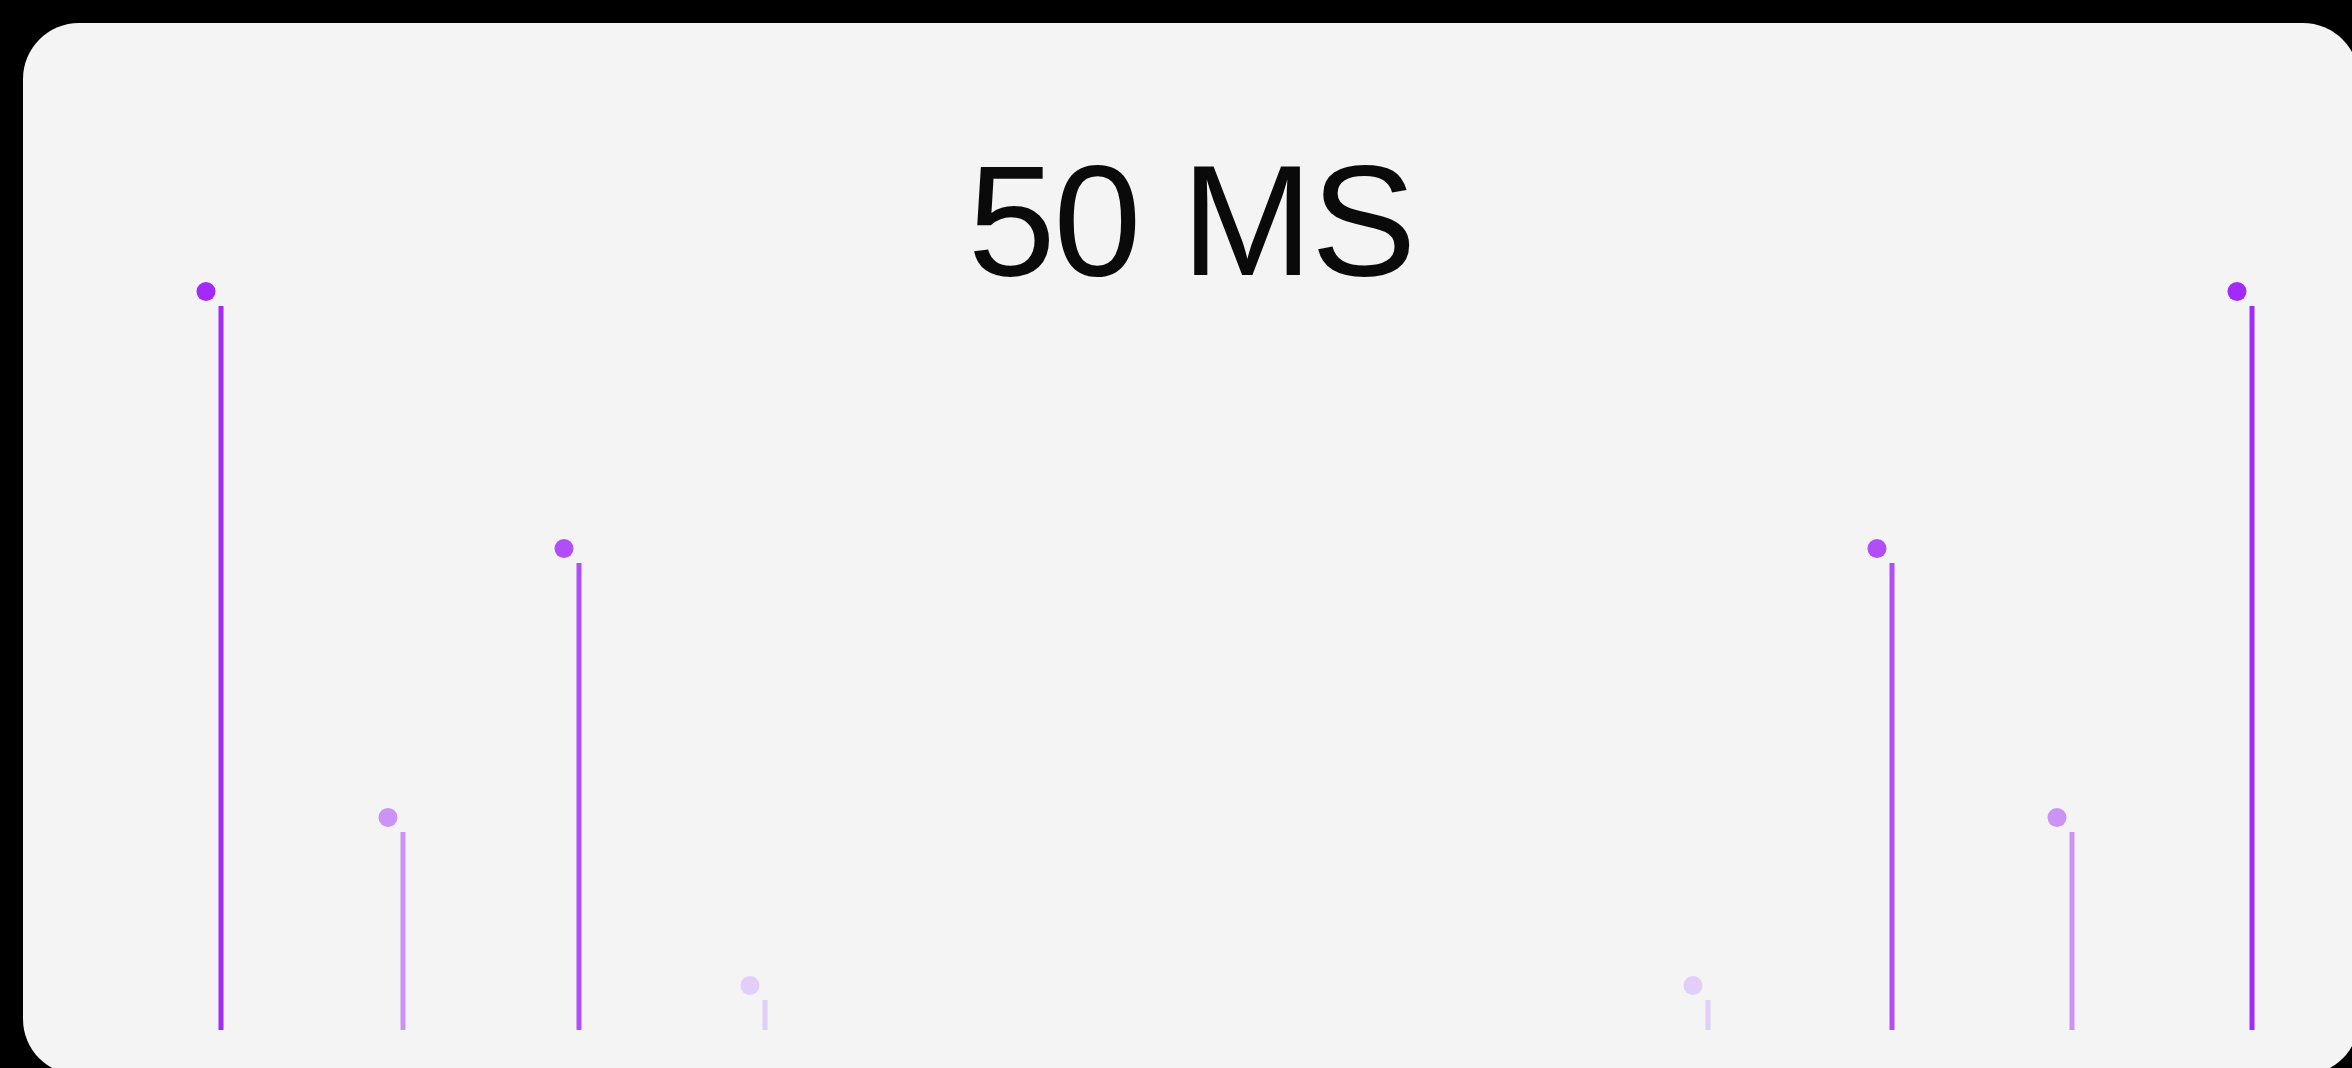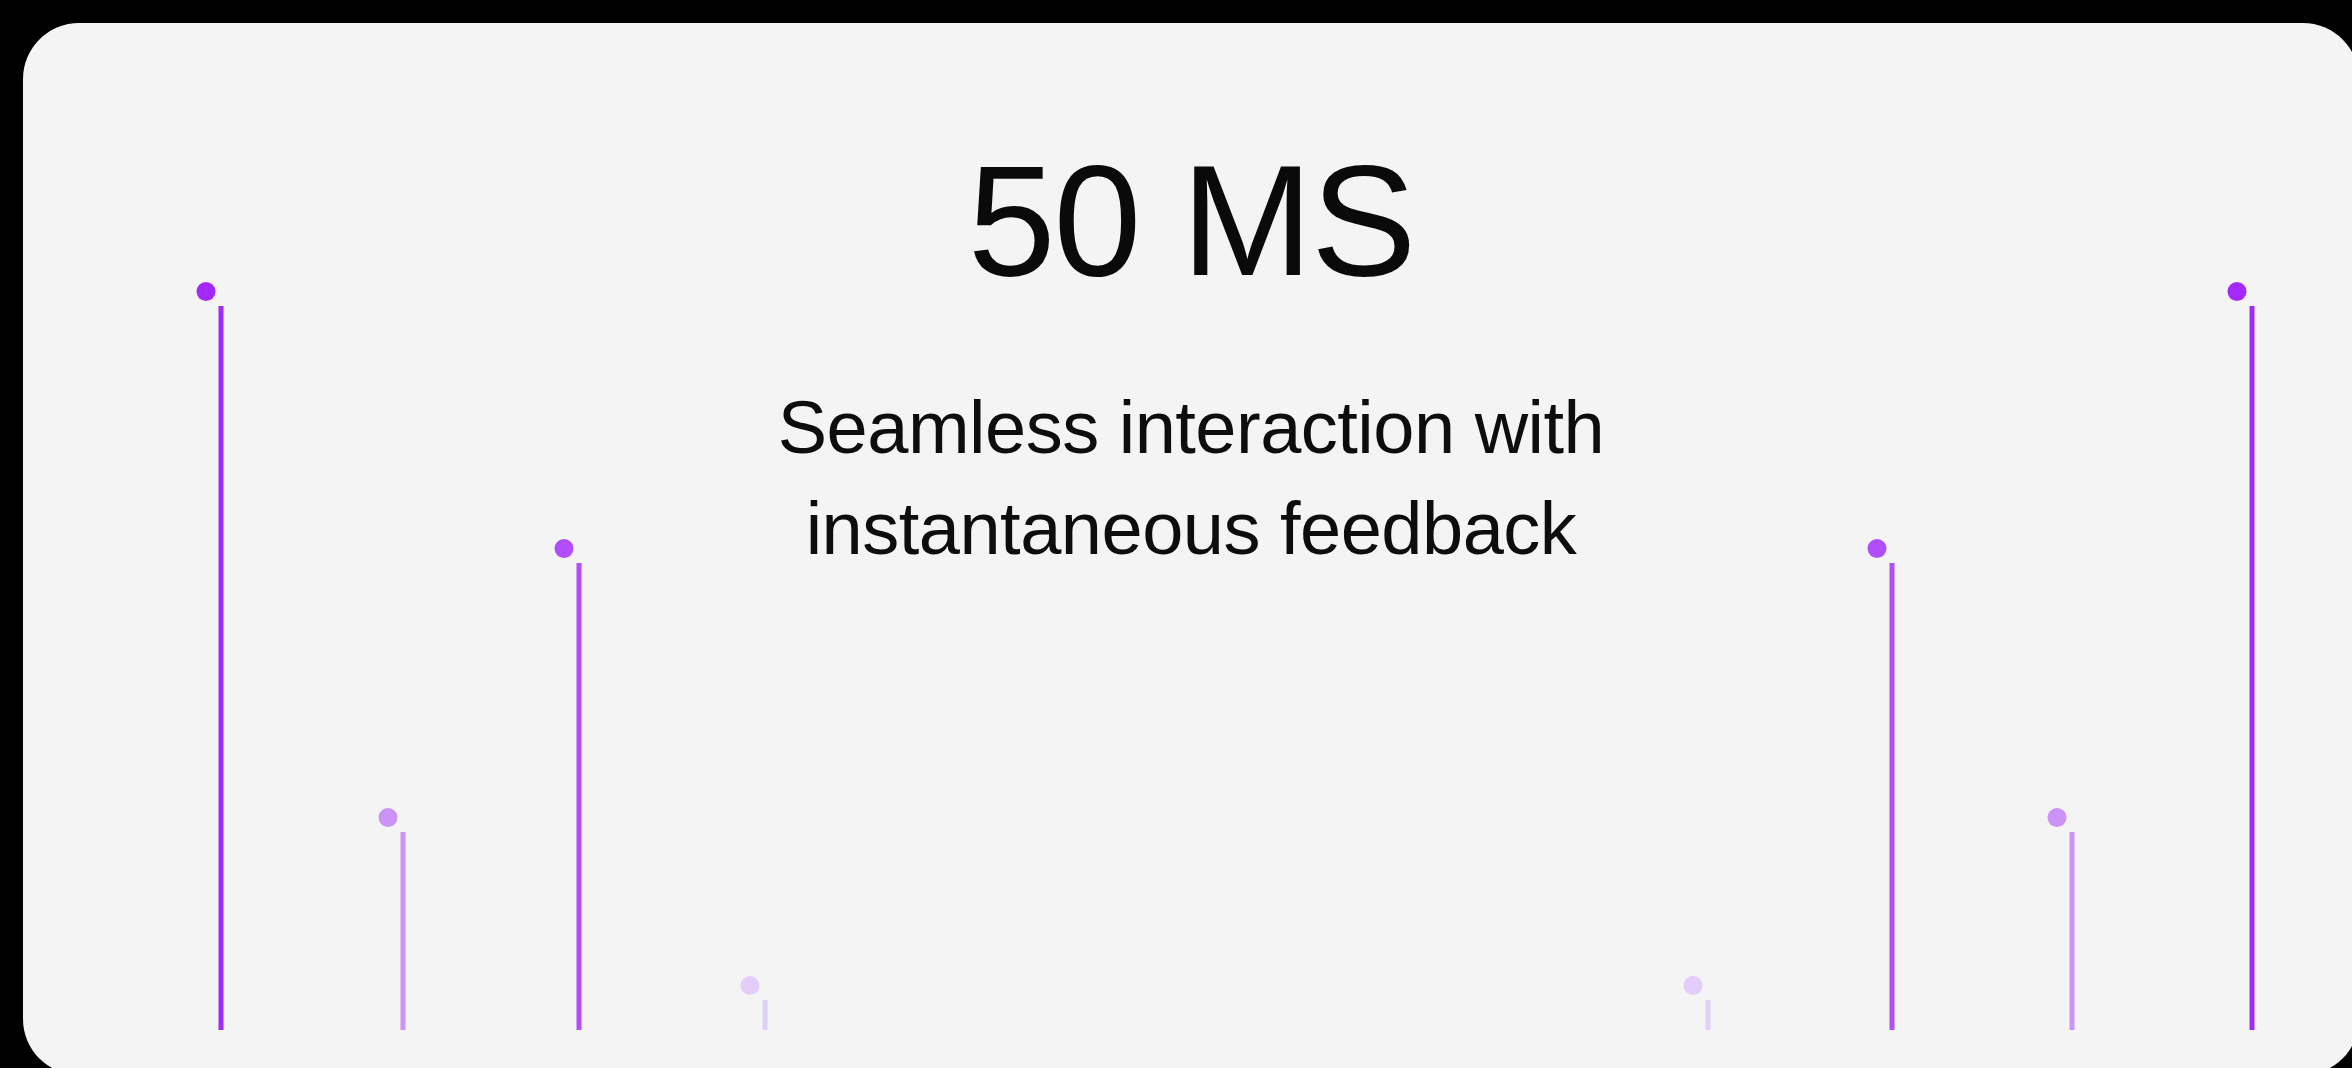--- a/index.html
+++ b/index.html
@@ -137,19 +137,15 @@
       <div class="pin" style="left: 2184px; top: 238px; color: rgb(163, 42, 251);">
         <div class="pin-stem"></div>
         <div class="pin-dot"></div>
       </div>
     </div>
 
   <div id="hero-content">
 
     <div id="hero-title" style="color: rgb(10, 10, 10);">50 MS</div>
 
-    <div id="hero-subtitle" style="color: rgb(13, 13, 13);">
-      <span class="subtitle-line">Seamless interaction with</span>
-      <span class="subtitle-line">instantaneous feedback</span>
-    </div>
 
   </div>
 </div>
 
 </body></html>

